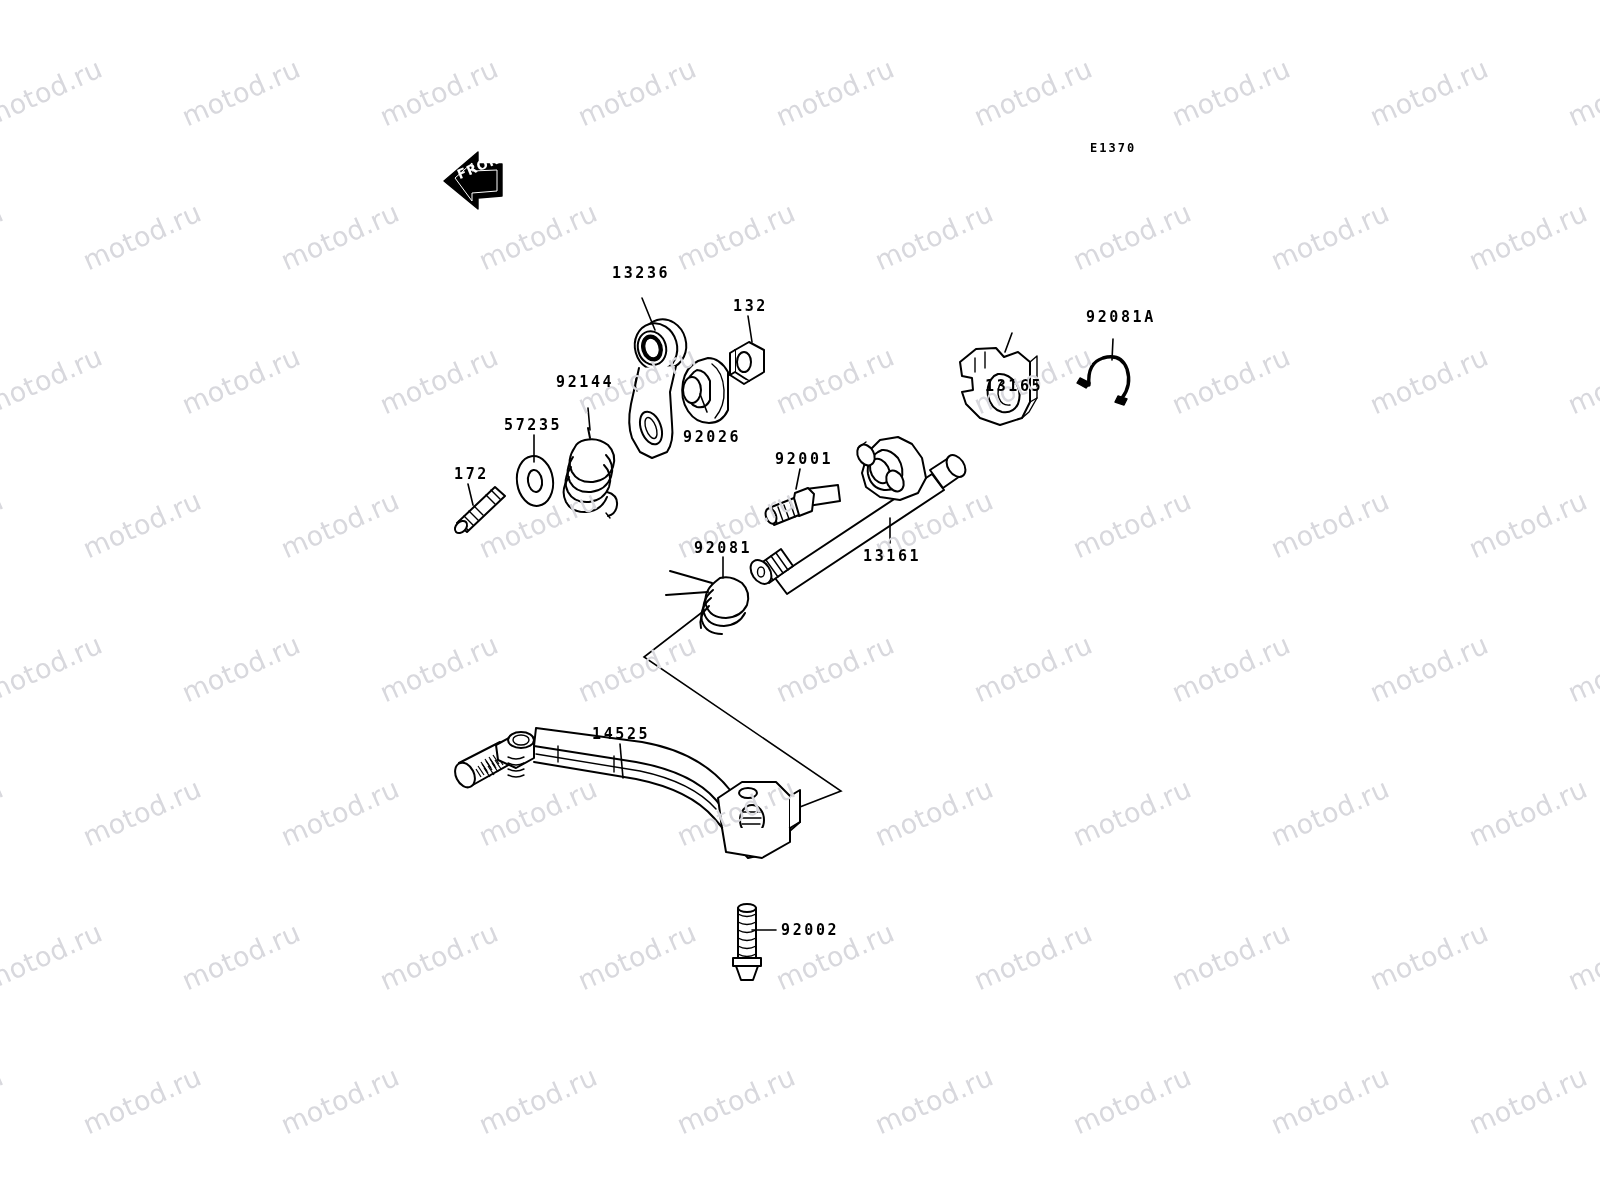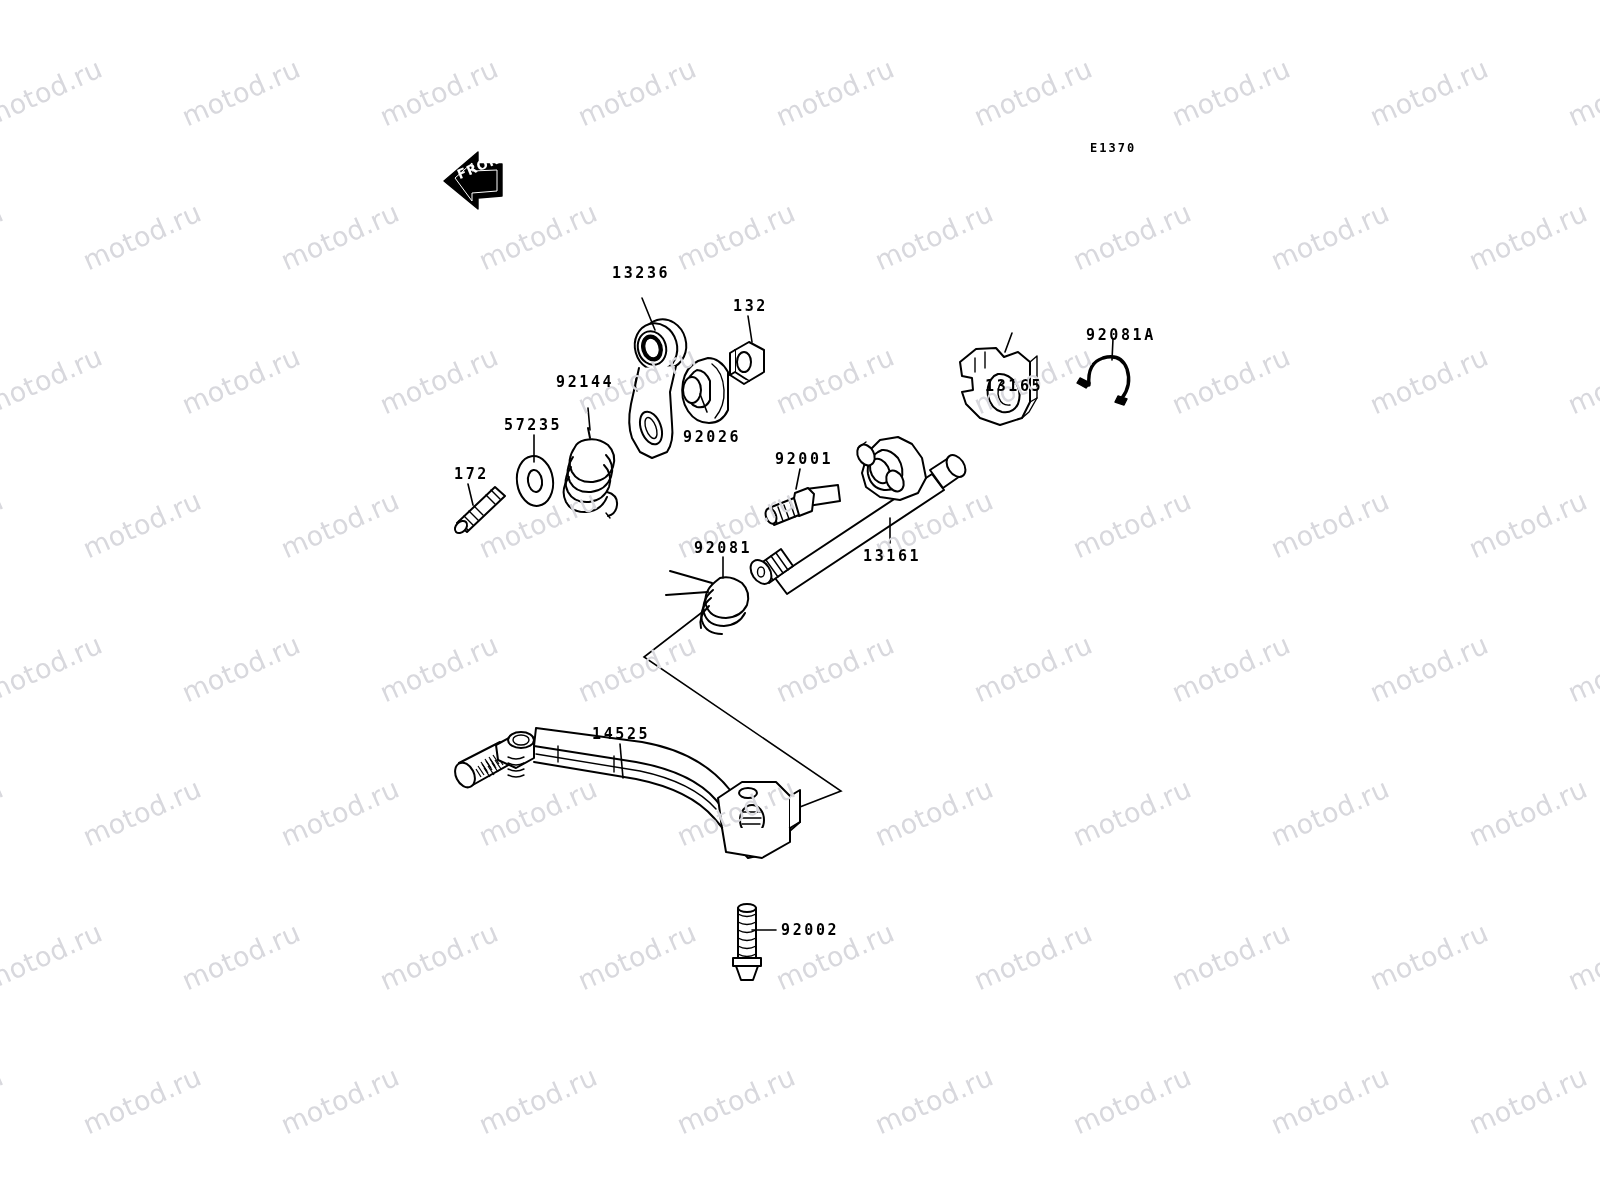--- a/index.html
+++ b/index.html
@@ -404,21 +404,21 @@
   <div id="labels">
     <div class="ecode" style="left:1090px; top:141px;">E1370</div>
     <div class="front-text" style="left:455px; top:168px; transform:rotate(-22deg); transform-origin:left top;">FRONT</div>
   <div class="plabel" title="shift-rod-arm" style="left: 612px; top: 266px;">13236</div>
       <div class="plabel" title="hex-nut" style="left: 733px; top: 299px;">132</div>
       <div class="plabel" title="coil-spring" style="left: 556px; top: 375px;">92144</div>
       <div class="plabel" title="flat-washer" style="left: 504px; top: 418px;">57235</div>
       <div class="plabel" title="spacer-collar" style="left: 683px; top: 430px;">92026</div>
       <div class="plabel" title="stud-bolt" style="left: 454px; top: 467px; text-align: right;">172</div>
       <div class="plabel" title="shift-pawl-plate" style="left: 985px; top: 332px; margin-top: 47px;">13165</div>
-      <div class="plabel" title="hairpin-spring-clip" style="left: 1086px; top: 328px;">92081A</div>
+      <div class="plabel" title="hairpin-spring-clip" style="left: 1086px; top: 310px;">92081A</div>
       <div class="plabel" title="adjuster-bolt" style="left: 775px; top: 452px;">92001</div>
       <div class="plabel" title="gear-change-shaft" style="left: 863px; top: 549px;">13161</div>
       <div class="plabel" title="return-spring" style="left: 694px; top: 541px;">92081</div>
       <div class="plabel" title="gear-change-pedal" style="left: 592px; top: 727px;">14525</div>
       <div class="plabel" title="pedal-bolt" style="left: 781px; top: 923px;">92002</div>
     </div>
 
 </div>
 
 </body></html>

